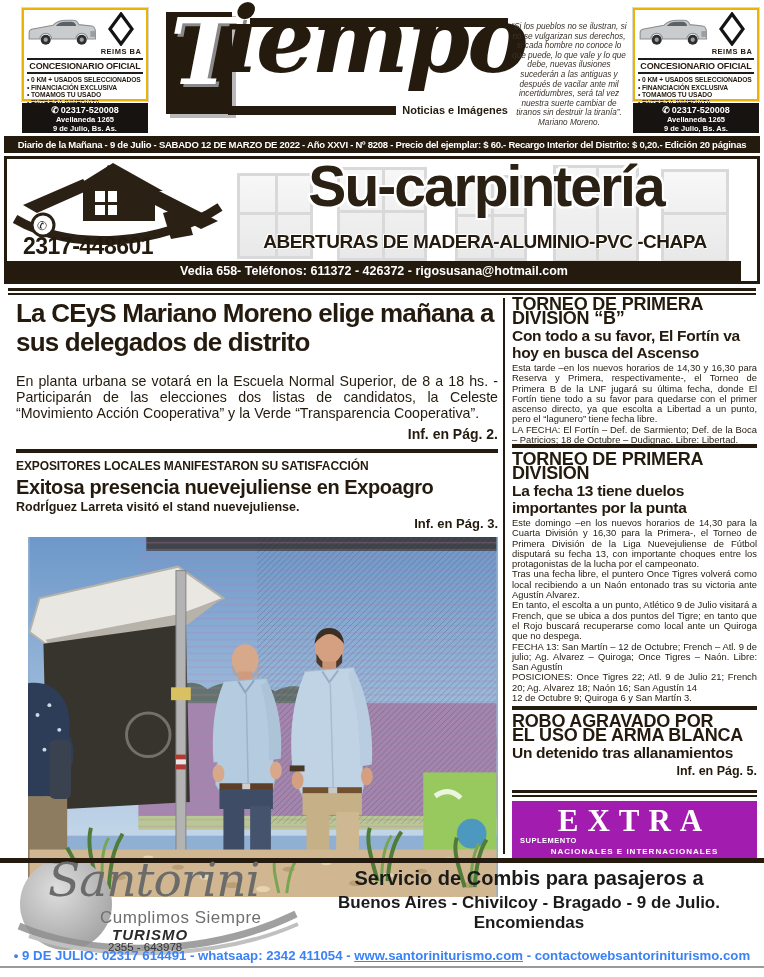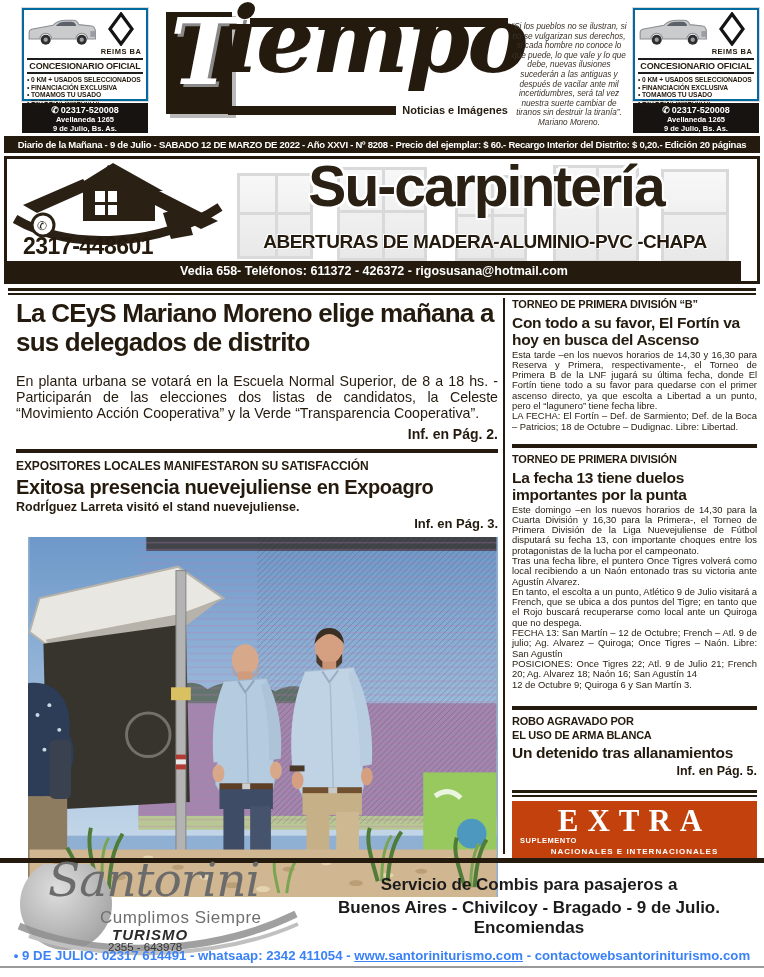--- a/index.html
+++ b/index.html
@@ -1,21 +1,21 @@
 <!DOCTYPE html>
 <html><head>
 <meta charset="utf-8">
 <style>
   html,body{margin:0;padding:0;background:#e9e9e9;font-family:"Liberation Sans",sans-serif;}
   .page{position:relative;width:764px;height:977px;margin:0 auto;background:#ffffff;overflow:hidden;color:#241a0e;}
   
   .header{position:absolute;left:0;top:0;width:764px;height:134px;}
   .car-ad{position:absolute;top:8px;width:126px;height:124px;font-family:"Liberation Sans",sans-serif;}
   .car-ad.left{left:22px;}  .car-ad.right{right:5px;}
-  .car-ad .frame{border:2px solid #0369a1;outline:1px solid #d8d8d8;background:#fff;height:93px;box-sizing:border-box;padding:2px 3px;}
+  .car-ad .frame{border:2px solid #eab308;outline:1px solid #d8d8d8;background:#fff;height:93px;box-sizing:border-box;padding:2px 3px;}
   .car-ad .toprow{display:flex;height:44px;}
   .car-ad .carimg{width:72px;height:44px;}
   .car-ad .brandcol{flex:1;text-align:center;}
   .car-ad .brandcol svg{display:block;margin:0 auto;}
   .car-ad .brandname{font-size:7.5px;font-weight:bold;letter-spacing:.5px;margin-top:1px;}
   .car-ad .dealer{border-top:2px solid #1c1c1c;border-bottom:2px solid #1c1c1c;text-align:center;font-weight:bold;font-size:9px;padding:1px 0;margin-top:2px;letter-spacing:-0.2px;}
   .car-ad .bullets{margin-top:2px;}
   .car-ad .bullets div{font-size:6.7px;font-weight:bold;line-height:7.6px;letter-spacing:-0.1px;}
   .car-ad .bullets div::before{content:"• ";}
   .car-ad .blackbox{background:#161310;color:#fff;text-align:center;padding:2px 0 0;margin-top:2px;}
@@ -54,44 +54,44 @@
   .ref{margin-top:4px;text-align:right;font-weight:bold;font-size:14px;}
   .lrule{height:4px;background:#241a0e;margin:7px 0 6px;}
   .kick{font-size:12px;font-weight:bold;letter-spacing:-0.1px;}
   .h2{font-size:20px;line-height:22px;font-weight:bold;letter-spacing:-0.4px;margin-top:3px;}
   .sub{font-size:12.5px;font-weight:bold;margin-top:2px;}
   .ref2{text-align:right;font-weight:bold;font-size:13px;margin-top:2px;}
   .photo{margin:6px 0 0 12px;width:470px;height:360px;background:#8fb0d2;}
   
   .rightcol{position:absolute;left:512px;top:298px;width:245px;height:556px;}
   .ra{position:absolute;left:0;right:0;}
-  .rkick{font-size:11px;font-weight:bold;letter-spacing:-0.2px;line-height:13.5px;}
+  .rkick{font-size:18px;font-weight:bold;letter-spacing:-0.2px;line-height:13.5px;}
   .rhead{font-size:15.5px;line-height:17px;font-weight:bold;letter-spacing:-0.3px;margin-top:2px;}
   .rbody{margin-top:2px;font-size:9.4px;line-height:10.3px;text-align:justify;}
   .rbody p{margin:0;}
   .rrule{position:absolute;left:0;right:0;height:4px;background:#241a0e;}
   .rref{text-align:right;font-weight:bold;font-size:12.5px;margin-top:3px;}
   .xrule1{position:absolute;left:0;right:0;top:492px;height:3px;background:#241a0e;}
   .xrule2{position:absolute;left:0;right:0;top:497px;height:2px;background:#241a0e;}
-  .extra{position:absolute;left:0;right:0;top:503px;height:60px;background:#c2410c;color:#fff;}
+  .extra{position:absolute;left:0;right:0;top:503px;height:60px;background:#a21caf;color:#fff;}
   .extra .xt{position:absolute;left:0;right:0;top:2px;text-align:center;font-family:"Liberation Serif",serif;font-weight:bold;font-size:31px;letter-spacing:9px;}
   .extra .xs1{position:absolute;left:8px;bottom:16px;font-size:7.5px;font-weight:bold;letter-spacing:.5px;}
   .extra .xs2{position:absolute;left:0;right:0;bottom:5px;text-align:center;font-size:8px;font-weight:bold;letter-spacing:1px;}
   
   .bottom{position:absolute;left:0;right:0;top:858px;height:119px;}
   .bottom .tbar{height:5px;background:#241a0e;}
   .sant{position:absolute;left:4px;top:6px;width:300px;height:92px;}
   .sant svg{position:absolute;left:0;top:0;}
   .sant .name{position:absolute;left:44px;top:-12px;font-family:"DejaVu Serif",serif;font-style:italic;font-size:47px;color:#6b6b6b;letter-spacing:-1px;}
   .sant .slog{position:absolute;left:96px;top:44px;font-size:17px;color:#6f6f6f;letter-spacing:.5px;}
   .sant .tur{position:absolute;left:108px;top:62px;font-size:15px;font-weight:bold;font-style:italic;letter-spacing:1px;color:#2a2a2a;}
   .sant .sphone{position:absolute;left:104px;top:77px;font-size:11.5px;color:#333;}
   .bt-right{position:absolute;left:300px;right:6px;top:9px;text-align:center;color:#1b1b1b;}
   .bt-right .p1{font-size:13.8px;line-height:16px;}
-  .bt-right .p2{font-size:17px;font-weight:bold;margin-top:8px;}
+  .bt-right .p2{font-size:20px;font-weight:bold;margin-top:0;}
   .bt-right .p3{font-size:17px;font-weight:bold;margin-top:3px;}
   .bt-foot{position:absolute;left:0;right:0;top:90px;text-align:center;font-size:13.2px;font-weight:bold;color:#3b82f6;}
   .bt-foot .lnk{text-decoration:underline;}
   .thinrule{position:absolute;left:0;right:0;top:108px;height:2px;background:#9a9a9a;}
 </style>
 </head>
 <body>
 
 <div class="page">
 

